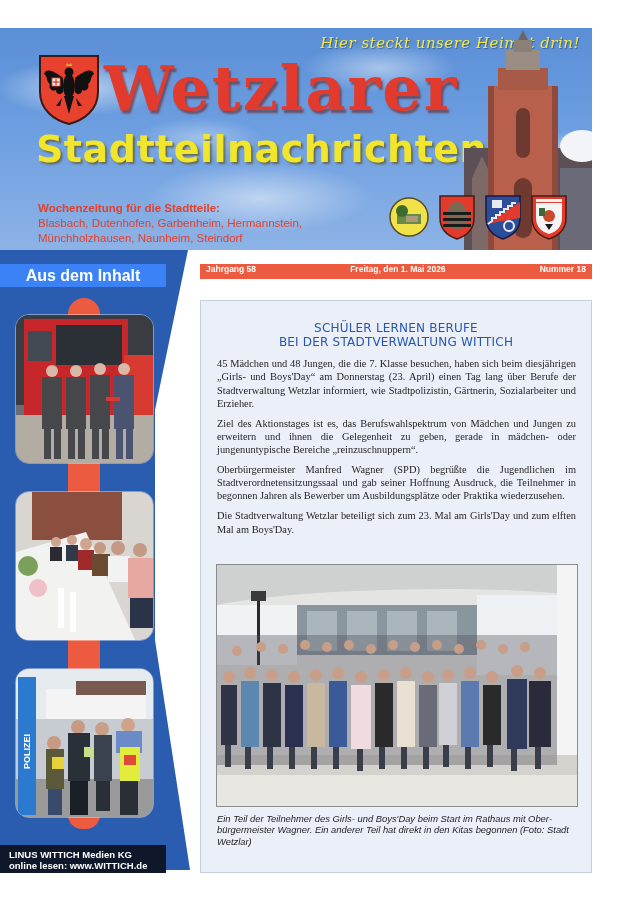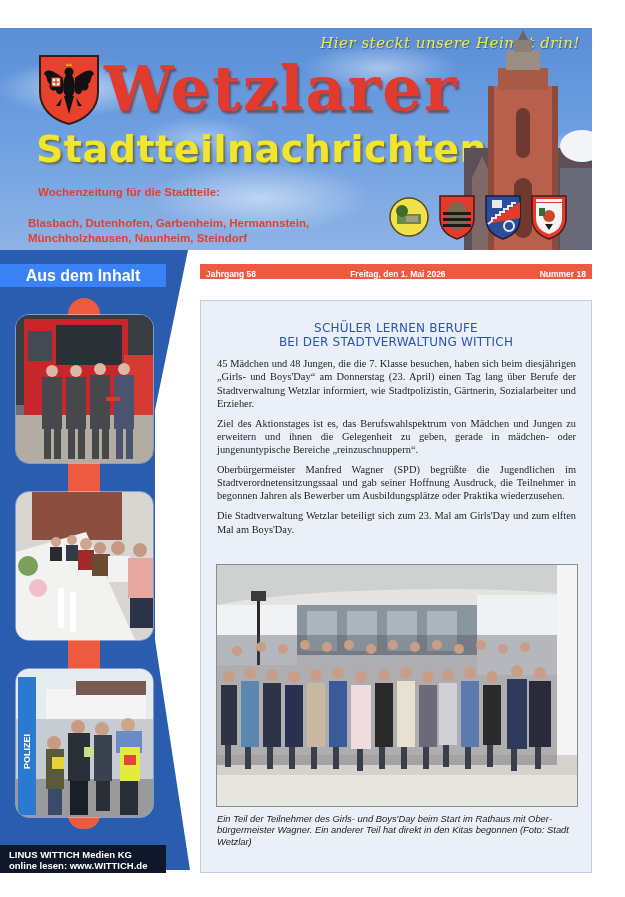--- a/index.html
+++ b/index.html
@@ -33,26 +33,26 @@
     line-height: 1;
   }
   .title-sub {
     position: absolute; left: 36px; top: 102px;
     font-family: "DejaVu Sans", sans-serif; font-weight: bold;
     font-size: 38px; color: #f1e62c; letter-spacing: 0.5px;
     text-shadow: 2px 2px 2px rgba(90,70,0,0.6);
     line-height: 1;
   }
   .weekly-label {
-    position: absolute; left: 38px; top: 158px;
+    position: absolute; left: 38px; top: 174px;
     font-size: 11.5px; font-weight: bold; color: #e2402f; line-height: 1.05;
   }
   .districts {
-    position: absolute; left: 28px; top: 188px; width: 300px;
-    font-size: 11.5px; font-weight: bold; color: #e2402f; line-height: 1.3;
+    position: absolute; left: 38px; top: 188px; width: 300px;
+    font-size: 11.5px; font-weight: normal; color: #e2402f; line-height: 1.3;
   }
   .cathedral { position: absolute; right: 0; top: 0; width: 128px; height: 222px; }
   .crests { position: absolute; left: 388px; top: 166px; display: flex; gap: 8px; align-items: center; }
   .crests svg { display: block; }
 
   
   .sidebar-bg {
     position: absolute; left: 0; top: 250px; width: 200px; height: 620px;
   }
   .sidebar-title {
@@ -69,21 +69,21 @@
   .footer-brand {
     position: absolute; left: 0; top: 845px; width: 166px; height: 28px;
     background: #0f172a; color: #fff; font-weight: bold; font-size: 9.5px;
     padding: 5px 0 0 9px; line-height: 1.15;
   }
 
   
   .issue-bar {
     position: absolute; left: 200px; top: 264px; width: 392px; height: 15px;
     background: #ec5b3f; color: #fff; font-weight: bold; font-size: 8.5px;
-    display: flex; justify-content: space-between; align-items: flex-end; padding: 0 6px;
+    display: flex; justify-content: space-between; align-items: flex-start; padding: 0 6px;
   }
 
   
   .article {
     position: absolute; left: 200px; top: 300px; width: 392px; height: 573px;
     background: #ebeff8; border: 1px solid #c5cde0;
   }
   .headline {
     margin-top: 20px; text-align: center; color: #2757b5;
     font-family: "DejaVu Sans", sans-serif; font-weight: normal; font-size: 12px;

